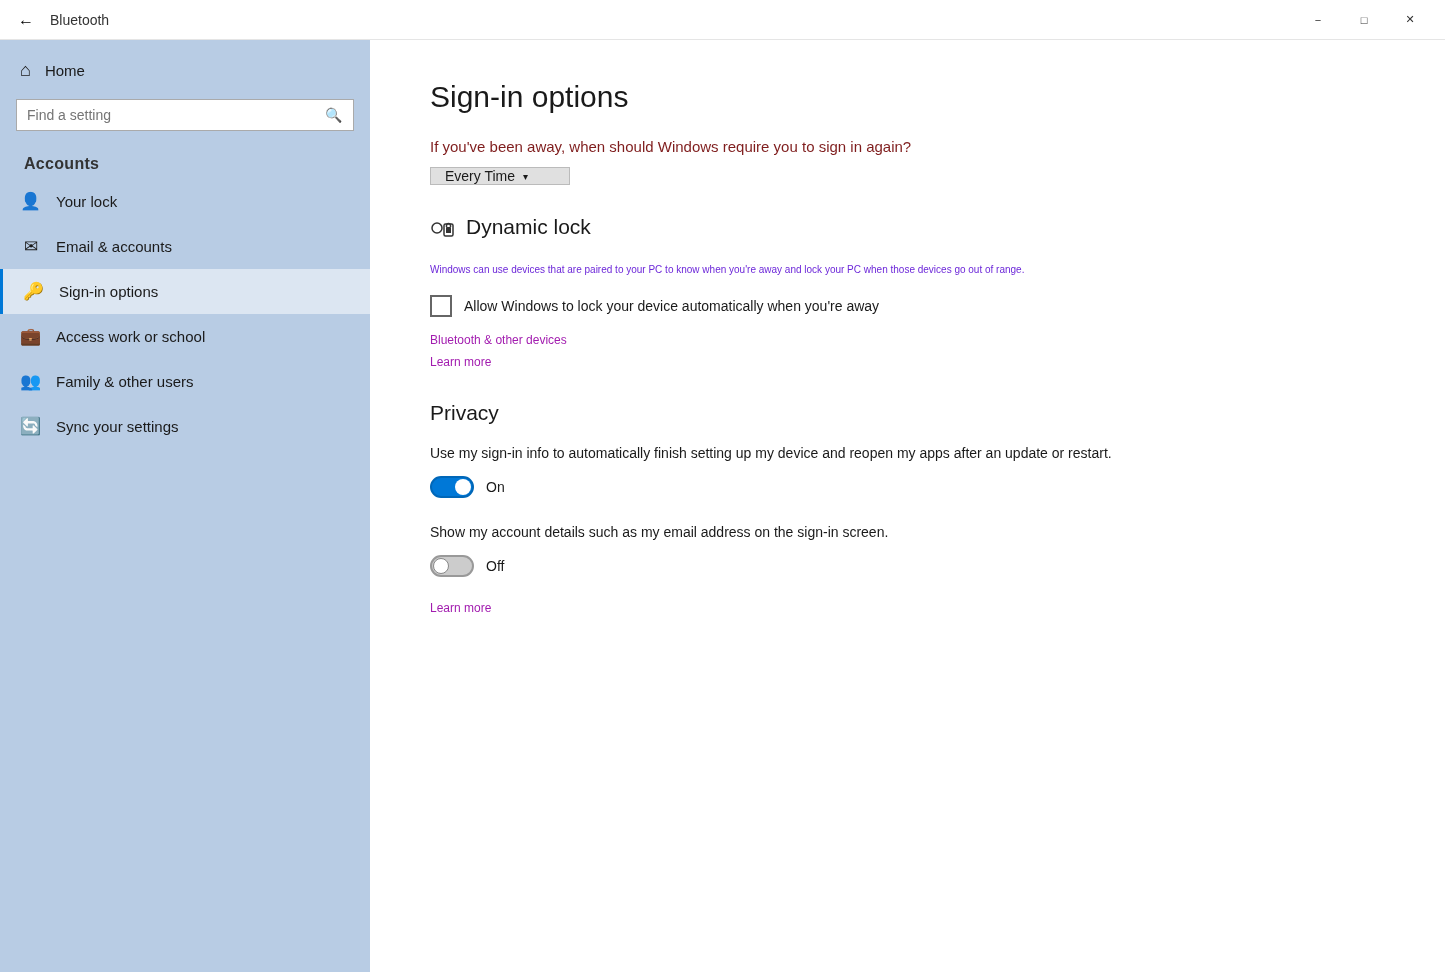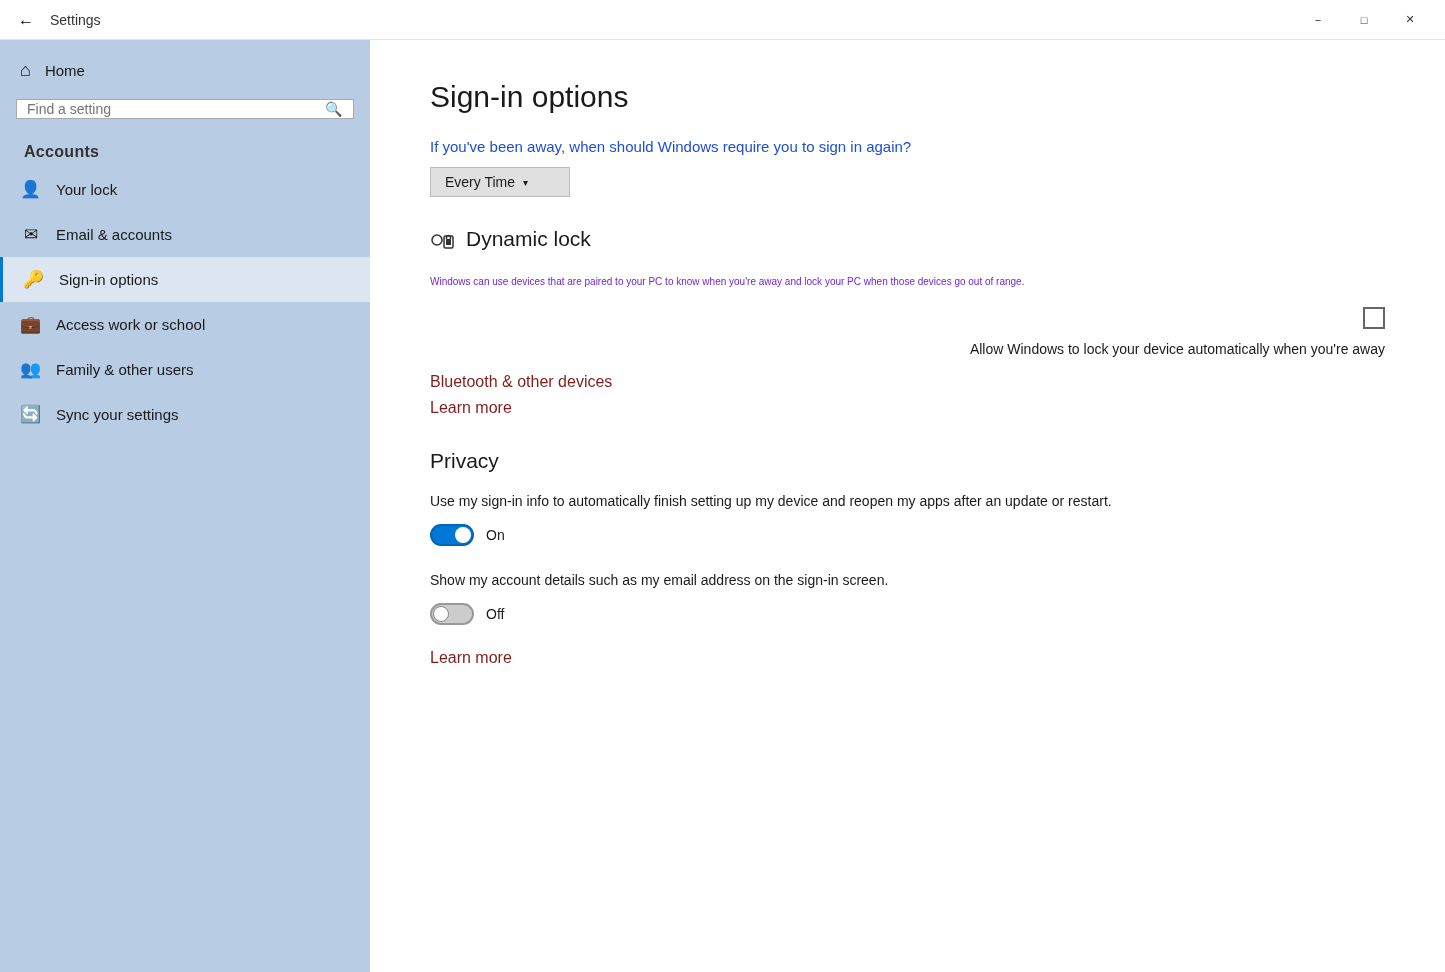--- a/index.html
+++ b/index.html
@@ -83,21 +83,21 @@
       margin-right: 14px;
       font-size: 18px;
     }
 
     .sidebar-search {
       margin: 8px 16px 16px;
       display: flex;
       align-items: center;
       background: #fff;
       border: 1px solid #aaa;
-      height: 20px;
+      height: 32px;
     }
     .sidebar-search input {
       flex: 1;
       border: none;
       outline: none;
       padding: 0 10px;
       font-size: 14px;
       background: transparent;
     }
     .sidebar-search-icon {
@@ -154,28 +154,28 @@
       font-weight: 300;
       color: #1a1a1a;
       margin-bottom: 24px;
     }
 
     .require-section {
       margin-bottom: 30px;
     }
     .require-label {
       font-size: 15px;
-      color: #1d4ed8;
+      color: #7f1d1d;
       margin-bottom: 12px;
     }
     .dropdown-btn {
       display: inline-flex;
       align-items: center;
       gap: 8px;
-      padding: 6px 14px;
+      padding: 0 14px;
       background: #e0e0e0;
       border: 1px solid #bbb;
       font-size: 14px;
       cursor: pointer;
       color: #1a1a1a;
       min-width: 140px;
     }
     .dropdown-arrow { font-size: 10px; }
 
     .section-heading {
@@ -194,41 +194,40 @@
     .section-desc {
       font-size: 10px;
       color: #6d28d9;
       margin-bottom: 18px;
       line-height: 1.5;
       max-width: 700px;
     }
 
     .checkbox-row {
       display: flex;
-      align-items: flex-end;
+      align-items: center;
       gap: 12px;
       margin-bottom: 16px;
-      flex-direction: column;
     }
     .checkbox-box {
       width: 22px;
       height: 22px;
       border: 2px solid #666;
       flex-shrink: 0;
       background: #fff;
       cursor: pointer;
     }
     .checkbox-label {
       font-size: 14px;
       color: #1a1a1a;
     }
 
     .link-text {
-      color: #7f1d1d;
-      font-size: 16px;
+      color: #a21caf;
+      font-size: 12px;
       cursor: pointer;
       text-decoration: none;
       display: block;
       margin-bottom: 8px;
     }
 
     .privacy-section {
       margin-top: 32px;
     }
     .privacy-title {
@@ -292,21 +291,21 @@
       color: #1a1a1a;
     }
   </style>
 </head>
 <body>
 
 <div class="title-bar">
   <div class="title-bar-back">
     <span>←</span>
   </div>
-  <span class="title-bar-title">Settings</span>
+  <span class="title-bar-title">Bluetooth</span>
   <div class="title-bar-controls">
     <div class="title-bar-btn">
       <span>−</span>
     </div>
     <div class="title-bar-btn">
       <span>□</span>
     </div>
     <div class="title-bar-btn close">
       <span>✕</span>
     </div>

